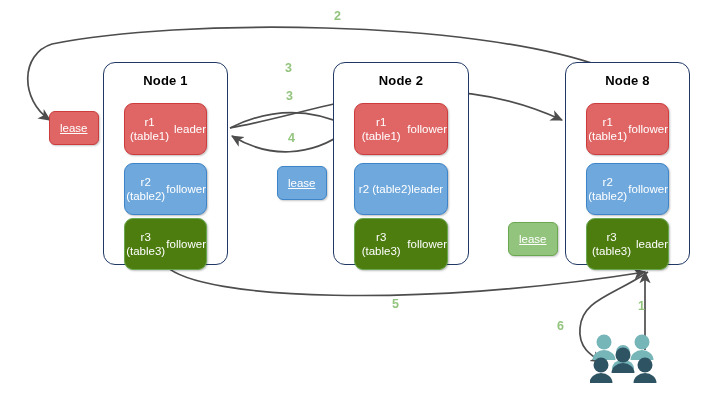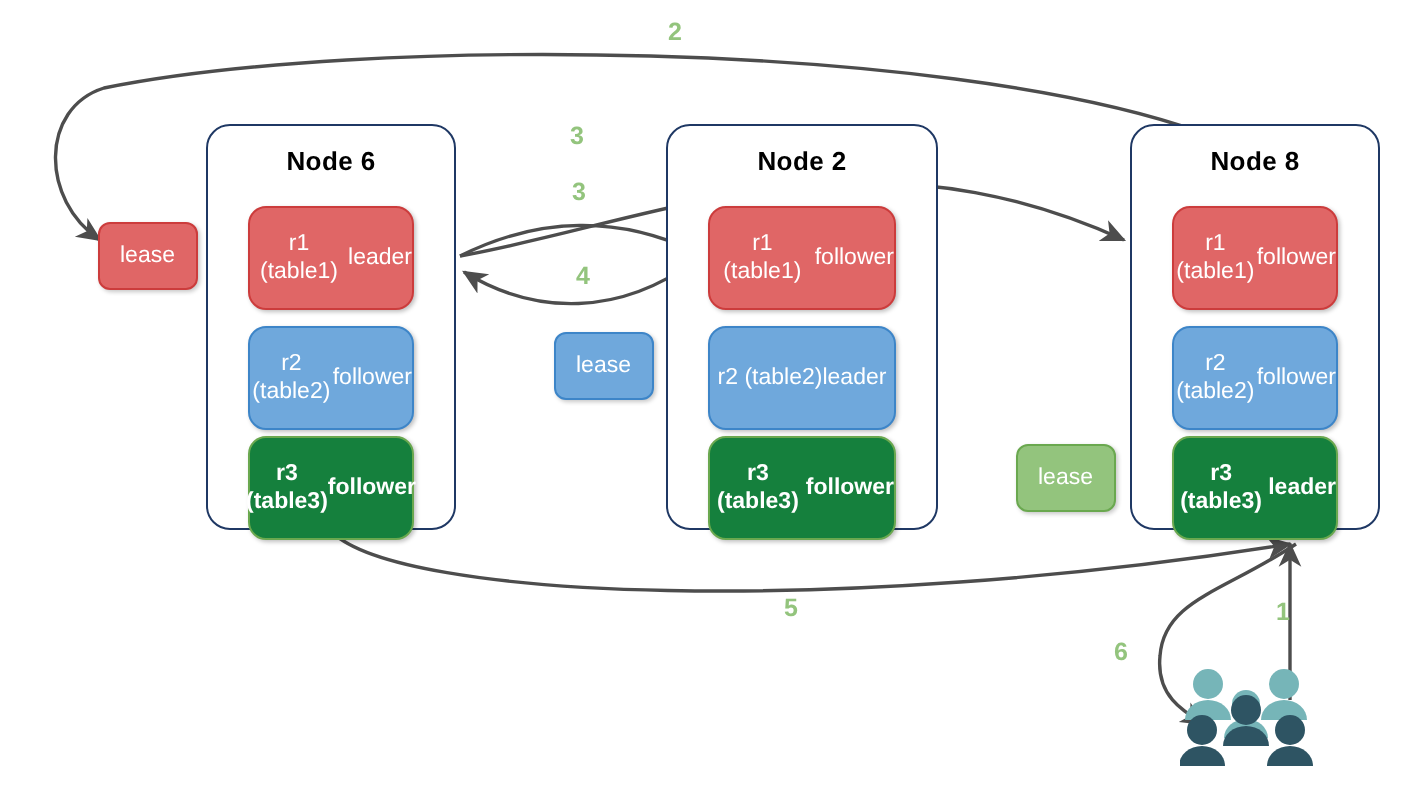--- a/index.html
+++ b/index.html
@@ -58,35 +58,36 @@
     justify-content: center;
     color: #ffffff;
     font-size: 11.5px;
     line-height: 14px;
     text-align: center;
     box-shadow: 1px 1px 2px rgba(0,0,0,0.25);
   }
   .replica .ln { display: block; }
   .r-red   { background: #e06666; border: 1.4px solid #cc3c3c; }
   .r-blue  { background: #6fa8dc; border: 1.4px solid #3d85c8; }
-  .r-green { background: #15803d; border: 1.4px solid #6aa84f; font-weight: bold; }
+  .r-green { background: #4d7c0f; border: 1.4px solid #6aa84f; }
 
   .lease {
     position: absolute;
     box-sizing: border-box;
     height: 21px;
     padding: 16px 10px;
     border-radius: 6px;
     display: flex;
     align-items: center;
     justify-content: center;
     color: #ffffff;
     font-size: 11.5px;
     z-index: 3;
     box-shadow: 1px 1px 2px rgba(0,0,0,0.22);
+    text-decoration: underline;
   }
   .lease-red   { background: #e06666; border: 1.4px solid #cc3c3c; }
   .lease-blue  { background: #6fa8dc; border: 1.4px solid #3d85c8; }
   .lease-green { background: #93c47d; border: 1.4px solid #6aa84f; }
 
   .edge-label {
     position: absolute;
     font-size: 12.5px;
     font-weight: bold;
     color: #93c47d;
@@ -119,21 +120,21 @@
     <path d="M 348 130 C 310 158, 268 158, 232 136" fill="none" stroke="#4d4d4d" stroke-width="1.7" marker-end="url(#ah)"></path>
 
     <path d="M 166 266 C 200 300, 420 308, 645 272" fill="none" stroke="#4d4d4d" stroke-width="1.7" marker-end="url(#ah)"></path>
 
     <path d="M 645 350 L 645 272" fill="none" stroke="#4d4d4d" stroke-width="1.7" marker-end="url(#ah)"></path>
 
     <path d="M 648 272 C 612 296, 582 300, 580 328 C 578 348, 592 356, 602 362" fill="none" stroke="#4d4d4d" stroke-width="1.7" marker-end="url(#ah)"></path>
   </svg>
 
   <div class="node-box" style="left:103px; top:62px; width:125px; height:203px;">
-    <div class="node-title">Node 6</div>
+    <div class="node-title">Node 1</div>
 
     <div class="replica r-red" style="top:40px;">
       <span class="ln">r1 (table1)</span>
       <span class="ln">leader</span>
     </div>
 
     <div class="replica r-blue" style="top:100px;">
       <span class="ln">r2 (table2)</span>
       <span class="ln">follower</span>
     </div>

